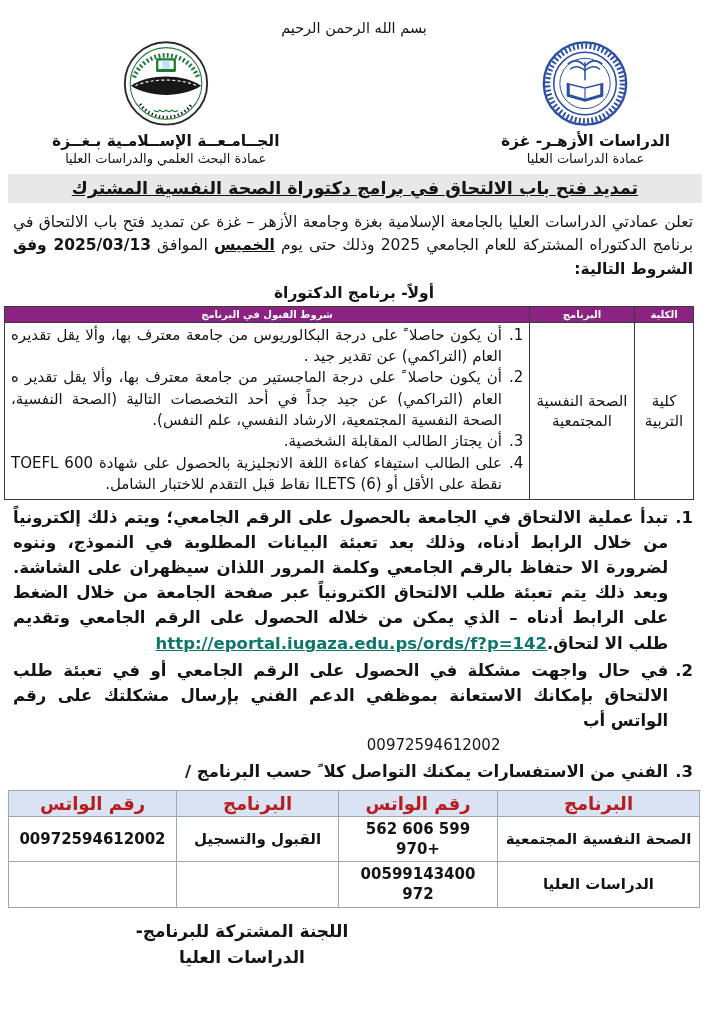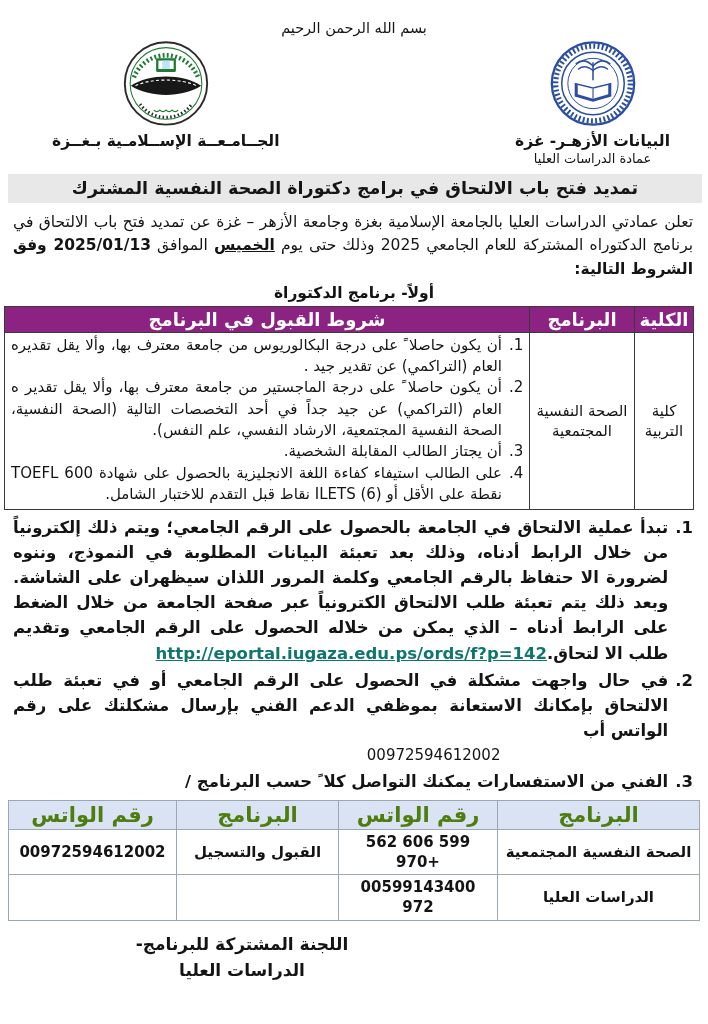--- a/index.html
+++ b/index.html
@@ -32,20 +32,21 @@
   .uni-name{font-weight:bold;font-size:15.5px;white-space:nowrap;margin-top:2px;}
   .uni-dept{font-size:13px;white-space:nowrap;margin-top:1px;}
   
   .title-bar{
     margin:8px 6px 0 8px;
     background:#e8e8e8;
     text-align:center;
     font-weight:bold;
     font-size:17.5px;
     padding:4px 0 5px;
+    text-decoration:underline;
   }
   
   .intro{
     margin:8px 15px 0 13px;
     font-size:15.5px;
     line-height:1.5;
     text-align:justify;
   }
   .intro .u-bold{font-weight:bold;text-decoration:underline;}
   .intro .bold{font-weight:bold;}
@@ -60,21 +61,21 @@
     border-collapse:collapse;
     margin:4px 14px 0 4px;
     width:690px;
     table-layout:fixed;
   }
   .t1 th,.t1 td{border:1px solid #3a3a3a;vertical-align:middle;}
   .t1 thead th{
     background:#8c2383;
     color:#ffffff;
     font-weight:bold;
-    font-size:18px;
+    font-size:10px;
     padding:2px 4px;
     border-color:#3a3a3a;
   }
   .t1 .col-college{width:50px;}
   .t1 .col-program{width:96px;}
   .t1 td.center-cell{text-align:center;font-size:15px;line-height:1.35;padding:2px;}
   .t1 td.cond-cell{padding:2px 4px 4px 6px;}
   .cond{display:flex;gap:7px;font-size:15px;line-height:1.42;}
   .cond-num{flex:0 0 16px;text-align:left;}
   .cond-text{flex:1;text-align:justify;}
@@ -102,23 +103,23 @@
   
   .t2{
     border-collapse:collapse;
     margin:6px 8px 0 0;
     width:655px;
     table-layout:fixed;
   }
   .t2 th,.t2 td{border:1px solid #9aa7b5;padding:2px 4px;}
   .t2 thead th{
     background:#dae3f3;
-    color:#4d7c0f;
-    font-weight:bold;
-    font-size:21px;
+    color:#b91c1c;
+    font-weight:bold;
+    font-size:18px;
   }
   .t2 td{
     text-align:center;
     font-weight:bold;
     font-size:15px;
     line-height:1.35;
   }
   .t2 .c1{width:193px;}
   .t2 .c2{width:150px;}
   .t2 .c3{width:153px;}
@@ -151,48 +152,49 @@
         <path d="M18 49 A45 45 0 0 1 102 49" fill="none" stroke="#1E7A34" stroke-width="6" stroke-dasharray="2.5 3"></path>
         <rect x="47" y="24" width="26" height="18" rx="2" fill="#1E7A34"></rect>
         <rect x="50" y="27" width="20" height="11" fill="#ffffff"></rect>
         <path d="M55 27 h10 v11 h-10 z" fill="#bfe3ff"></path>
         <path d="M14 60 C38 44 82 44 106 60 C82 76 38 76 14 60 Z" fill="#181818"></path>
         <path d="M20 60 C40 50 80 50 100 60" fill="none" stroke="#ffffff" stroke-width="1.5" stroke-dasharray="4 3"></path>
         <path d="M26 84 A42 42 0 0 0 94 84" fill="none" stroke="#2b2b2b" stroke-width="4" stroke-dasharray="2 3"></path>
         <path d="M44 92 q4 4 8 0 q4 4 8 0 q4 4 8 0 q4 4 8 0" fill="none" stroke="#1E7A34" stroke-width="1.6"></path>
       </svg>
       <div class="uni-name">الجــامـعــة الإســلامـية بـغــزة</div>
+      <div class="uni-dept">عمادة البحث العلمي والدراسات العليا</div>
     </div>
 
     <div class="uni-block">
       <svg class="logo" viewBox="0 0 120 118">
         <circle cx="60" cy="57" r="54" fill="#ffffff" stroke="#2B4EA2" stroke-width="3"></circle>
         <circle cx="60" cy="57" r="49" fill="none" stroke="#2B4EA2" stroke-width="7" stroke-dasharray="2.5 3"></circle>
         <circle cx="60" cy="57" r="41" fill="#ffffff" stroke="#2B4EA2" stroke-width="2"></circle>
         <circle cx="60" cy="57" r="33" fill="none" stroke="#2B4EA2" stroke-width="1.3"></circle>
         <g stroke="#2B4EA2" stroke-width="2" fill="none" stroke-linecap="round">
           <path d="M60 52 V30"></path>
           <path d="M60 34 C52 26 44 26 38 31"></path>
           <path d="M60 34 C68 26 76 26 82 31"></path>
           <path d="M60 40 C53 34 46 34 41 38"></path>
           <path d="M60 40 C67 34 74 34 79 38"></path>
         </g>
         <path d="M36 56 L60 62 L84 56 L84 74 L60 81 L36 74 Z" fill="#2B4EA2"></path>
         <path d="M40 59 L60 64 L80 59 L80 71 L60 77 L40 71 Z" fill="#ffffff"></path>
         <path d="M60 64 V77" stroke="#2B4EA2" stroke-width="1.5"></path>
       </svg>
-      <div class="uni-name">البيانات الأزهـر- غزة</div>
+      <div class="uni-name">الدراسات الأزهـر- غزة</div>
       <div class="uni-dept">عمادة الدراسات العليا</div>
     </div>
 
   </div>
 
   <div class="title-bar">تمديد فتح باب الالتحاق في برامج دكتوراة الصحة النفسية المشترك</div>
 
-  <p class="intro"><span>تعلن عمادتي الدراسات العليا بالجامعة الإسلامية بغزة وجامعة الأزهر – غزة عن تمديد فتح باب الالتحاق في برنامج الدكتوراه المشتركة للعام الجامعي 2025 وذلك حتى يوم </span><span class="u-bold">الخميس</span><span> الموافق </span><span class="bold">2025/01/13</span><span class="bold"> وفق الشروط التالية:</span></p>
+  <p class="intro"><span>تعلن عمادتي الدراسات العليا بالجامعة الإسلامية بغزة وجامعة الأزهر – غزة عن تمديد فتح باب الالتحاق في برنامج الدكتوراه المشتركة للعام الجامعي 2025 وذلك حتى يوم </span><span class="u-bold">الخميس</span><span> الموافق </span><span class="bold">2025/03/13</span><span class="bold"> وفق الشروط التالية:</span></p>
 
   <div class="section-title">أولاً- برنامج الدكتوراة</div>
 
   <table class="t1">
     <thead>
       <tr>
         <th class="col-college">الكلية</th>
         <th class="col-program">البرنامج</th>
         <th>شروط القبول في البرنامج</th>
       </tr>

